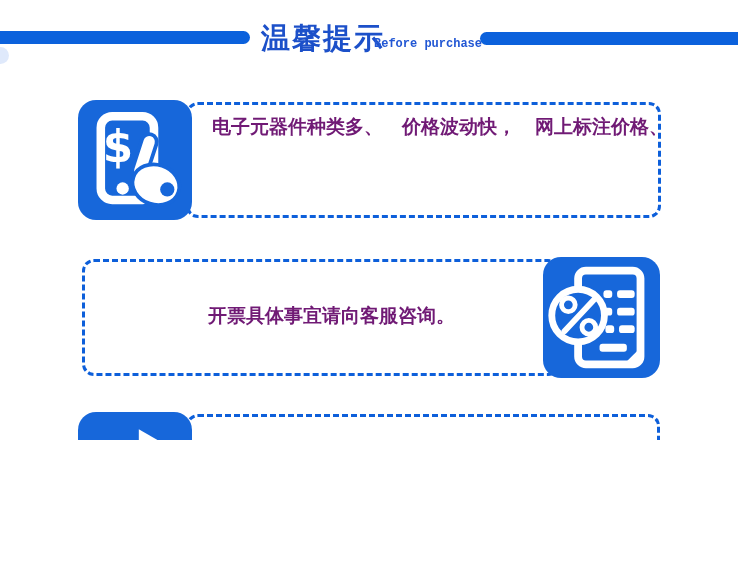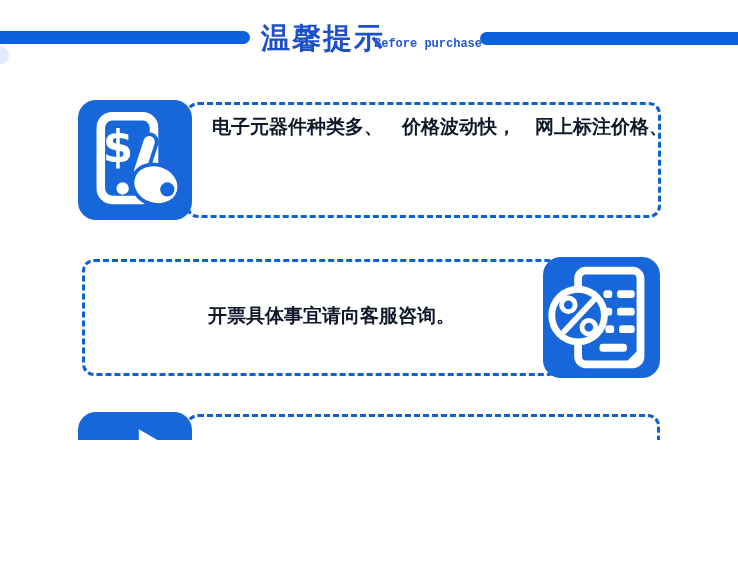--- a/index.html
+++ b/index.html
@@ -45,21 +45,21 @@
     position:absolute;
     background:#1767da;
     border-radius:18px;
   }
   .icon1{left:78px;top:100px;width:114px;height:120px;}
   .icon2{left:543px;top:257px;width:117px;height:121px;}
   .icon3{left:78px;top:412px;width:114px;height:120px;}
   .icon-tile svg{position:absolute;left:0;top:0;width:100%;height:100%;}
   .tip-text{
     position:absolute;
-    font-size:19px;font-weight:bold;color:#0f172a;
+    font-size:19px;font-weight:bold;color:#701a75;
     white-space:nowrap;
   }
   .txt1{left:212px;top:112px;line-height:30px;}
   .txt2{left:208px;top:303px;line-height:26px;}
   .txt3{left:239px;top:443px;line-height:31px;}
 </style>
 </head>
 <body>
 
 <div class="canvas">

